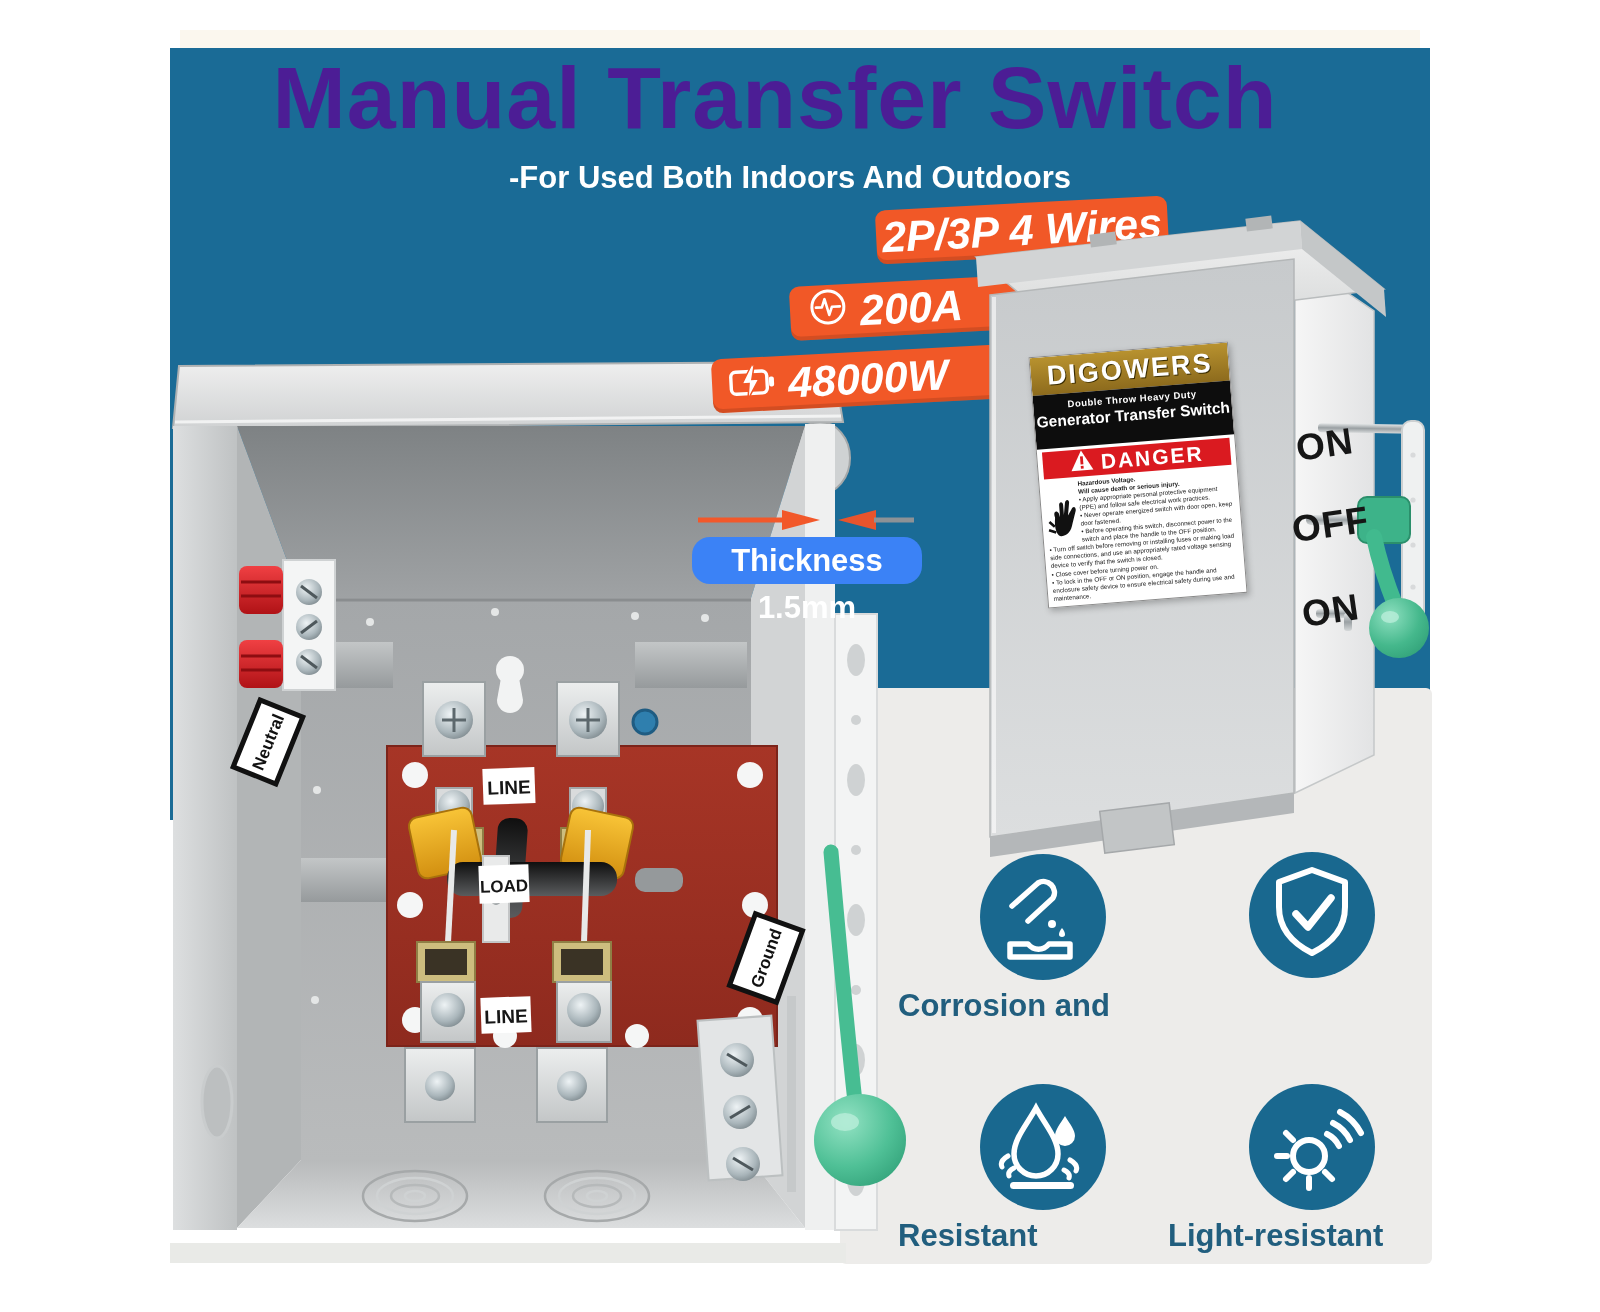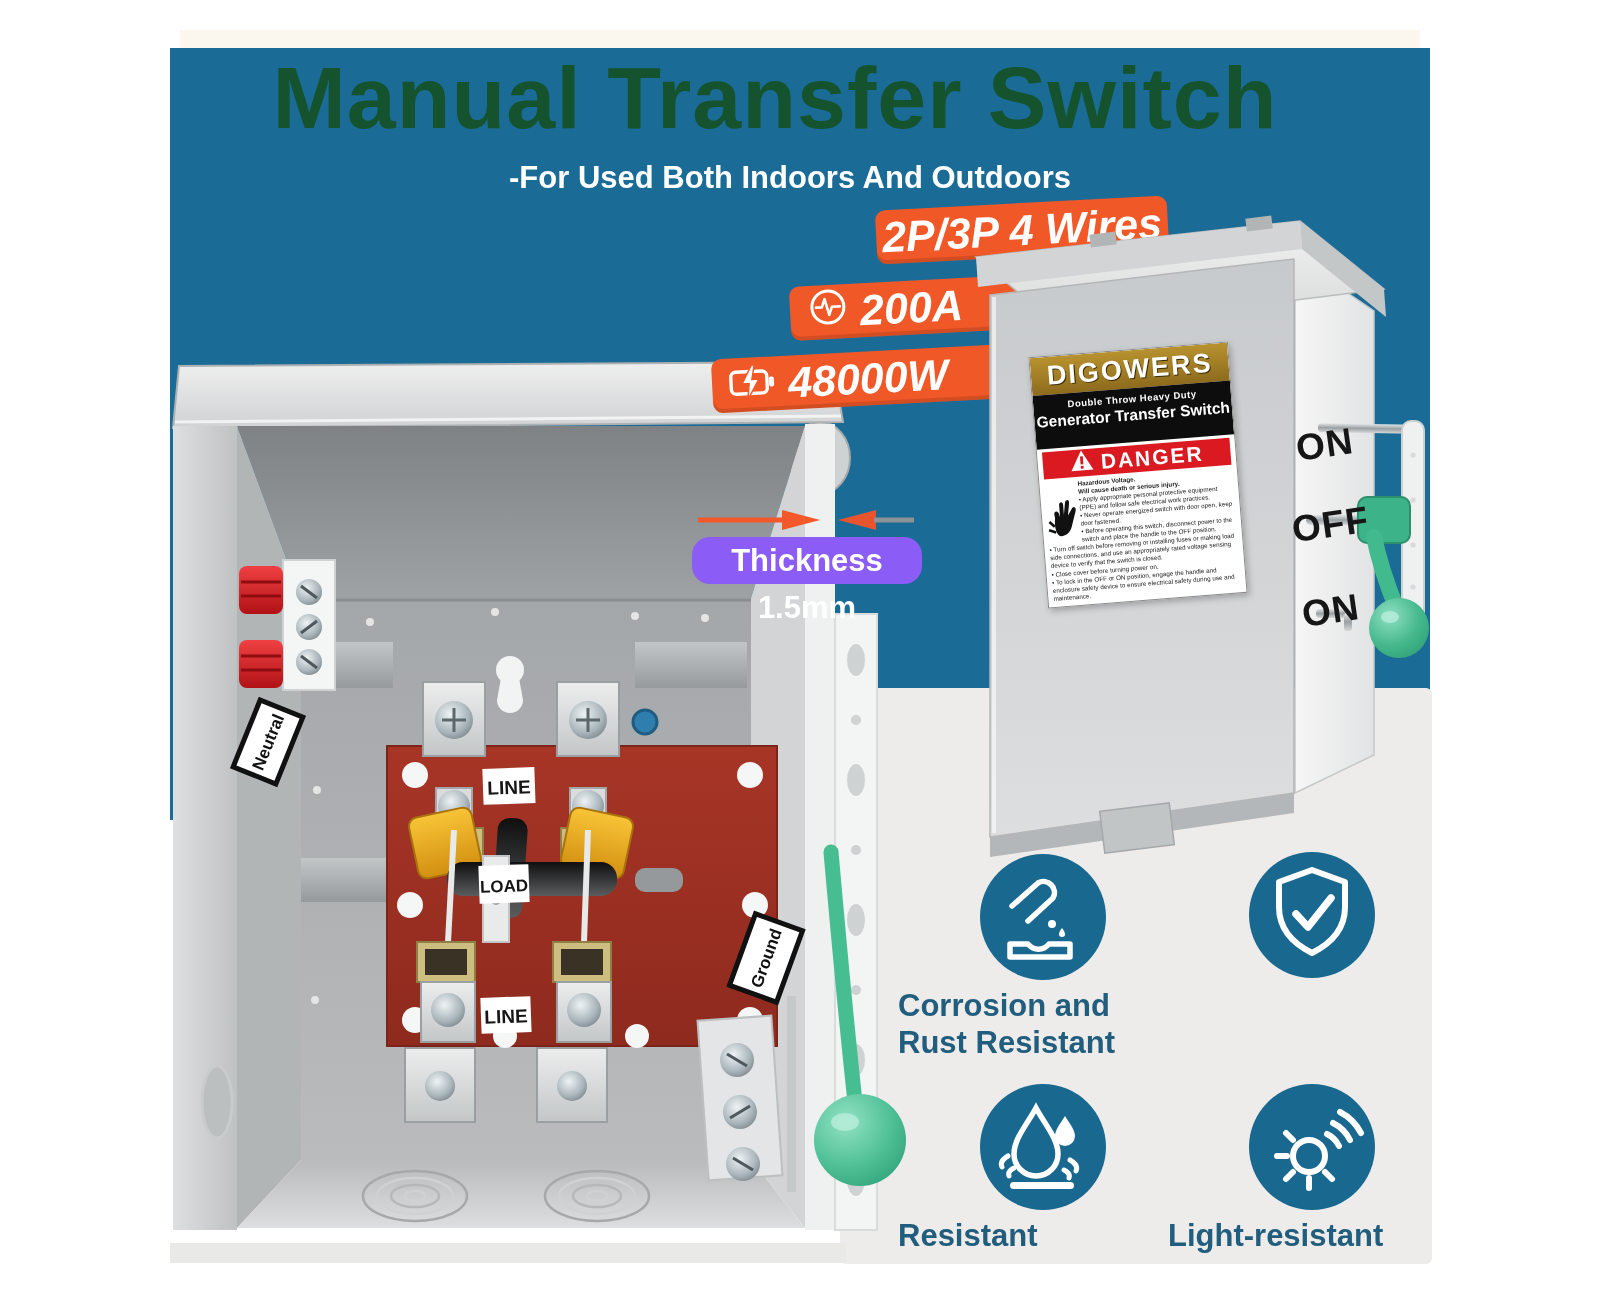--- a/index.html
+++ b/index.html
@@ -10,21 +10,21 @@
   .abs{position:absolute;}
 
   
   .cream-strip{left:180px; top:30px; width:1240px; height:18px; background:#fbf7ee; z-index:0;}
   .blue-bg{left:170px; top:48px; width:1260px; height:772px; background:#1a6b96; z-index:0;}
   .gray-panel{left:840px; top:688px; width:592px; height:576px; background:#edecea; border-radius:6px; z-index:0;}
   .bottom-strip{left:170px; top:1243px; width:676px; height:20px; background:#e9eae7; z-index:0;}
 
   
   .title{
-    left:170px; top:52px; width:1210px; text-align:center; color:#14532d;
+    left:170px; top:52px; width:1210px; text-align:center; color:#4c1d95;
     font-size:88px; font-weight:bold; letter-spacing:1px; line-height:1.05; z-index:1;
   }
   .subtitle{
     left:170px; top:160px; width:1240px; text-align:center; color:#ffffff;
     font-size:31px; font-weight:bold; z-index:1;
   }
 
   
   .badge{
     display:flex; align-items:center; justify-content:center; gap:12px;
@@ -38,21 +38,21 @@
   .badge-watt{left:712px; top:352px; width:272px; height:54px; transform:rotate(-3deg); justify-content:flex-start; padding-left:16px;}
 
   
   .openbox-svg{left:165px; top:360px; z-index:2;}
   .closedbox-svg{left:950px; top:215px; z-index:4;}
 
   
   .arrows-svg{left:688px; top:500px; z-index:5;}
   .thick-pill{
     left:692px; top:537px; width:230px; height:47px; border-radius:18px;
-    background:#8b5cf6; color:#ffffff; font-size:31px; font-weight:bold;
+    background:#3b82f6; color:#ffffff; font-size:31px; font-weight:bold;
     line-height:47px; text-align:center; z-index:5;
   }
 
   
   .transfer-label{
     left:1038px; top:349px; width:198px; height:250px; transform:rotate(-4.5deg);
     background:#ffffff; border:1px solid #8a8a8a; box-shadow:2px 3px 6px rgba(0,0,0,0.25);
     z-index:5; overflow:hidden;
   }
   .lbl-gold{height:38px; background:linear-gradient(#b8922f,#8d6b1d); color:#fff;
@@ -475,21 +475,20 @@
     <circle cx="65" cy="65" r="63" fill="#19688f"></circle>
     <g stroke="#ffffff" stroke-width="5.5" fill="none" stroke-linecap="round" stroke-linejoin="round">
       <path d="M34 54 L60 31 a11 11 0 0 1 15 15 L50 69"></path>
       <path d="M32 92 h18 c6 7 15 7 21 0 h21 v13 h-60 z"></path>
     </g>
     <circle cx="74" cy="72" r="4" fill="#ffffff"></circle>
     <path d="M84 76 c4 5 4 9 0 9 c-4 0 -4 -4 0 -9 z" fill="#ffffff"></path>
   </svg>
   <div class="feat-label" style="left:898px; top:988px;">
     <div>Corrosion and</div>
-    <div>Rust Resistant</div>
   </div>
 
   <svg class="feat-circle" style="left:1247px; top:850px;" width="130" height="130" viewBox="0 0 130 130">
     <circle cx="65" cy="65" r="63" fill="#19688f"></circle>
     <path d="M65 20 l33 12 v25 c0 23 -15 37 -33 46 c-18 -9 -33 -23 -33 -46 v-25 z" stroke="#ffffff" stroke-width="6" fill="none" stroke-linejoin="round"></path>
     <polyline points="49,64 61,77 84,48" stroke="#ffffff" stroke-width="7.5" fill="none" stroke-linecap="round" stroke-linejoin="round"></polyline>
   </svg>
 
   <svg class="feat-circle" style="left:978px; top:1082px;" width="130" height="130" viewBox="0 0 130 130">
     <circle cx="65" cy="65" r="63" fill="#19688f"></circle>

